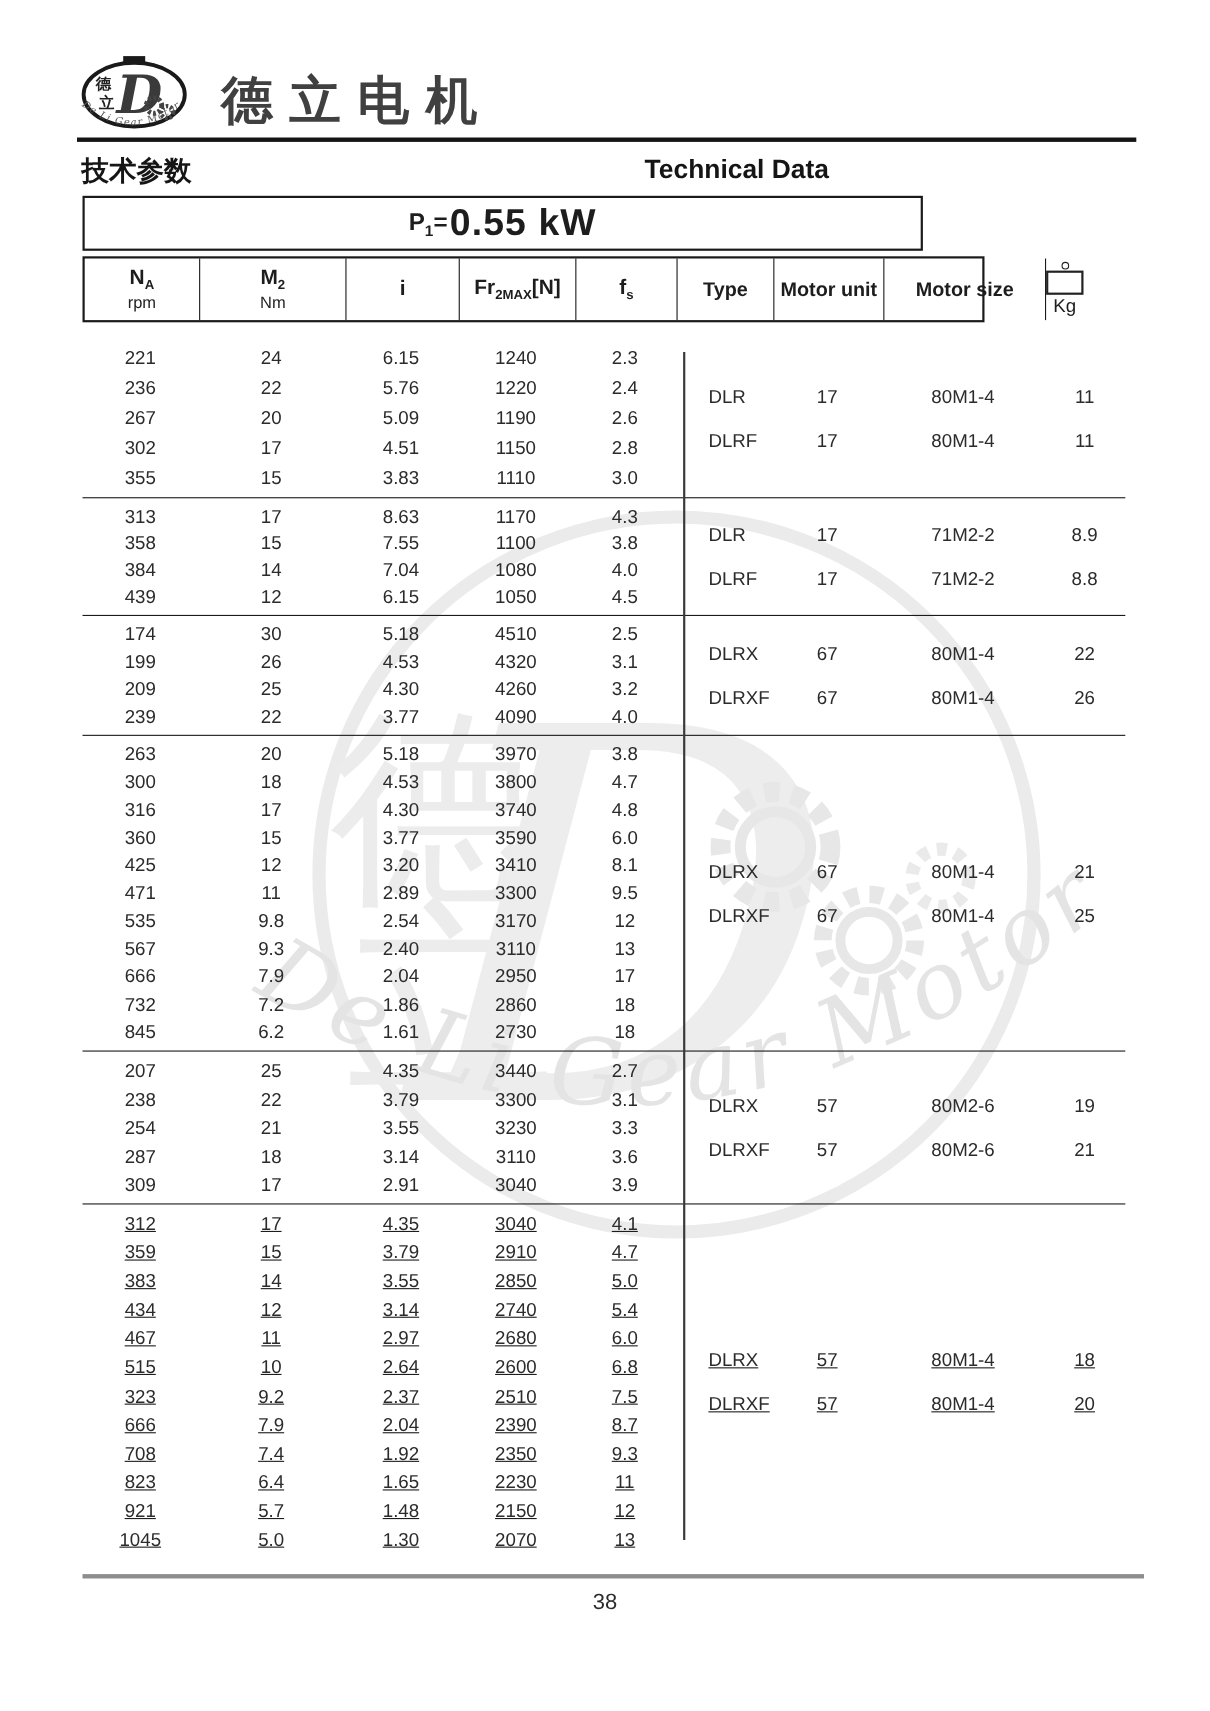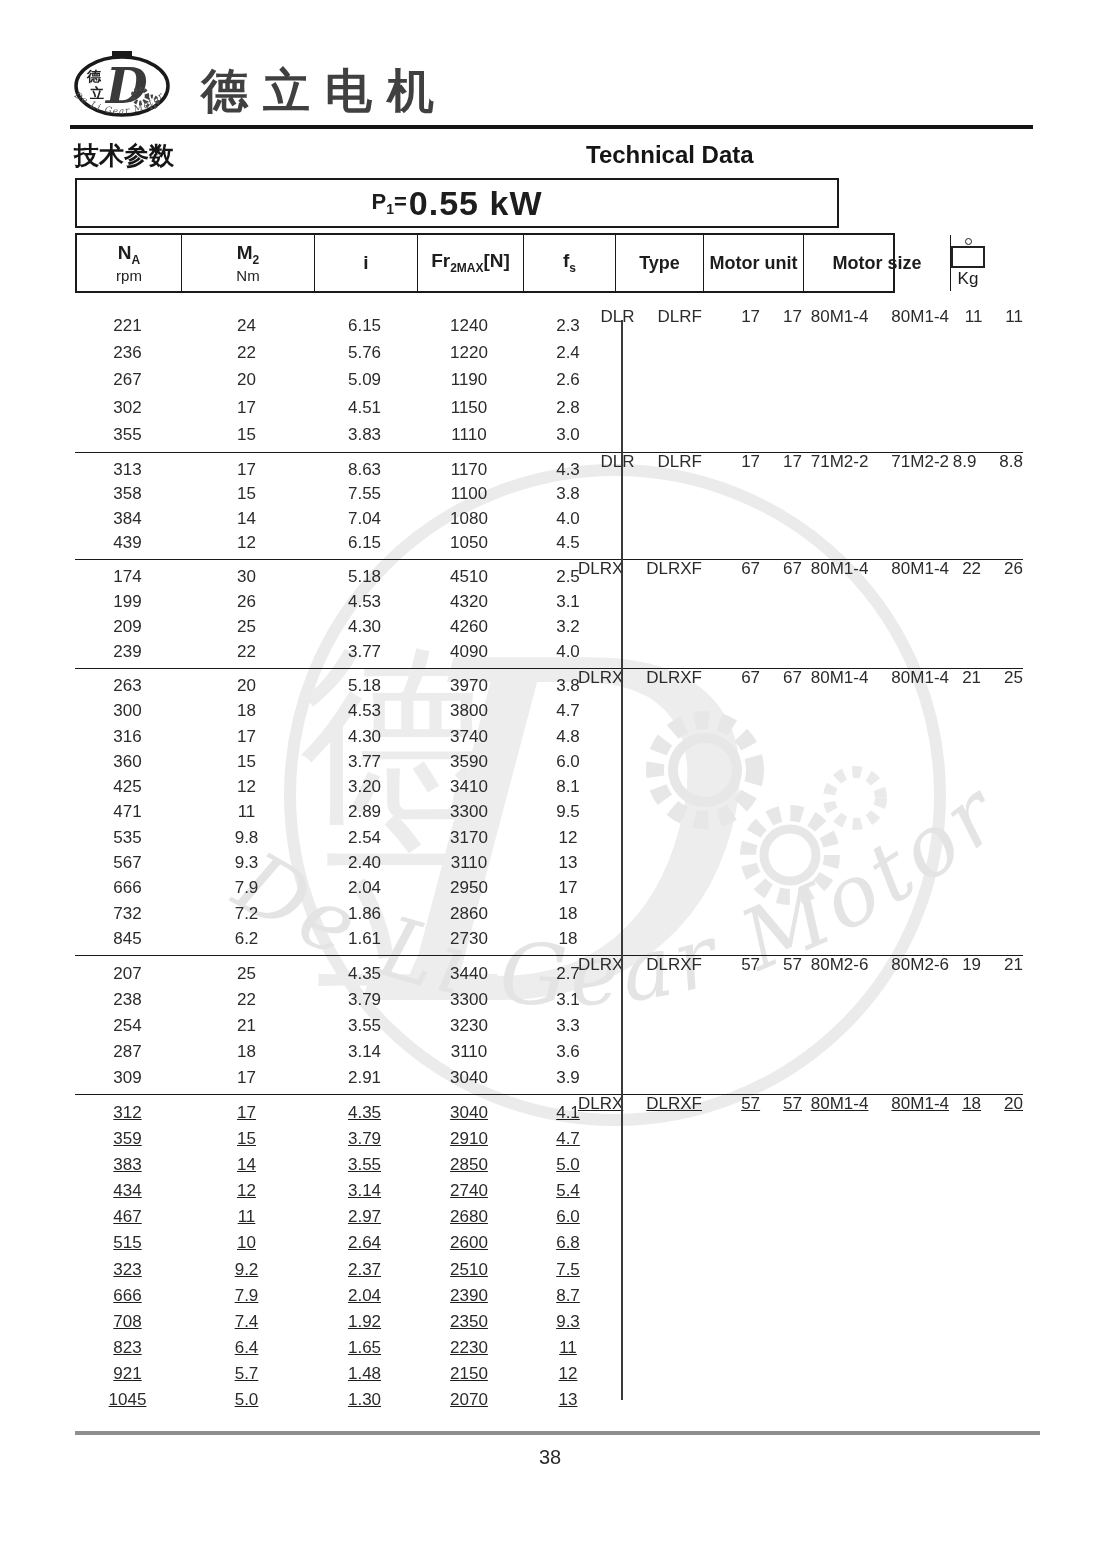--- a/index.html
+++ b/index.html
@@ -37,21 +37,21 @@
   .kg-icon{display:flex;flex-direction:column;align-items:center;}
   .kg-ring{width:7px;height:7px;border:1.6px solid #222;border-radius:50%;box-sizing:border-box;}
   .kg-body{width:34px;height:22px;border:2px solid #222;box-sizing:border-box;margin-top:1px;background:#fff;}
   .kg-unit{font-size:17px;margin-top:1px;}
 
   
   .tbody{left:75px;top:308px;width:948px;height:1104px;}
   .group{display:grid;grid-template-columns:105px 133px 103px 106px 92px 88px 100px 147px 1fr;}
   .group.sep{border-top:1.6px solid #1a1a1a;}
   .vals{display:flex;flex-direction:column;justify-content:space-around;text-align:center;padding:4px 0;}
-  .tcol{display:flex;flex-direction:row;justify-content:flex-end;gap:23px;text-align:center;}
+  .tcol{display:flex;flex-direction:column;justify-content:center;gap:23px;text-align:center;}
   .tcol.tleft{align-items:flex-start;text-align:left;padding-left:30px;}
   .val{font-size:17px;line-height:1;color:#2b2b2b;}
   .vdivider{position:absolute;left:546px;top:12px;width:1.6px;height:1080px;background:#3a3a3a;}
 
   
   .footer-rule{left:75px;top:1431px;width:965px;height:4px;background:#8e8e8e;}
   .page-num{left:0;top:1446px;width:1100px;text-align:center;font-size:20px;color:#2b2b2b;}
 </style>
 </head>
 <body>

